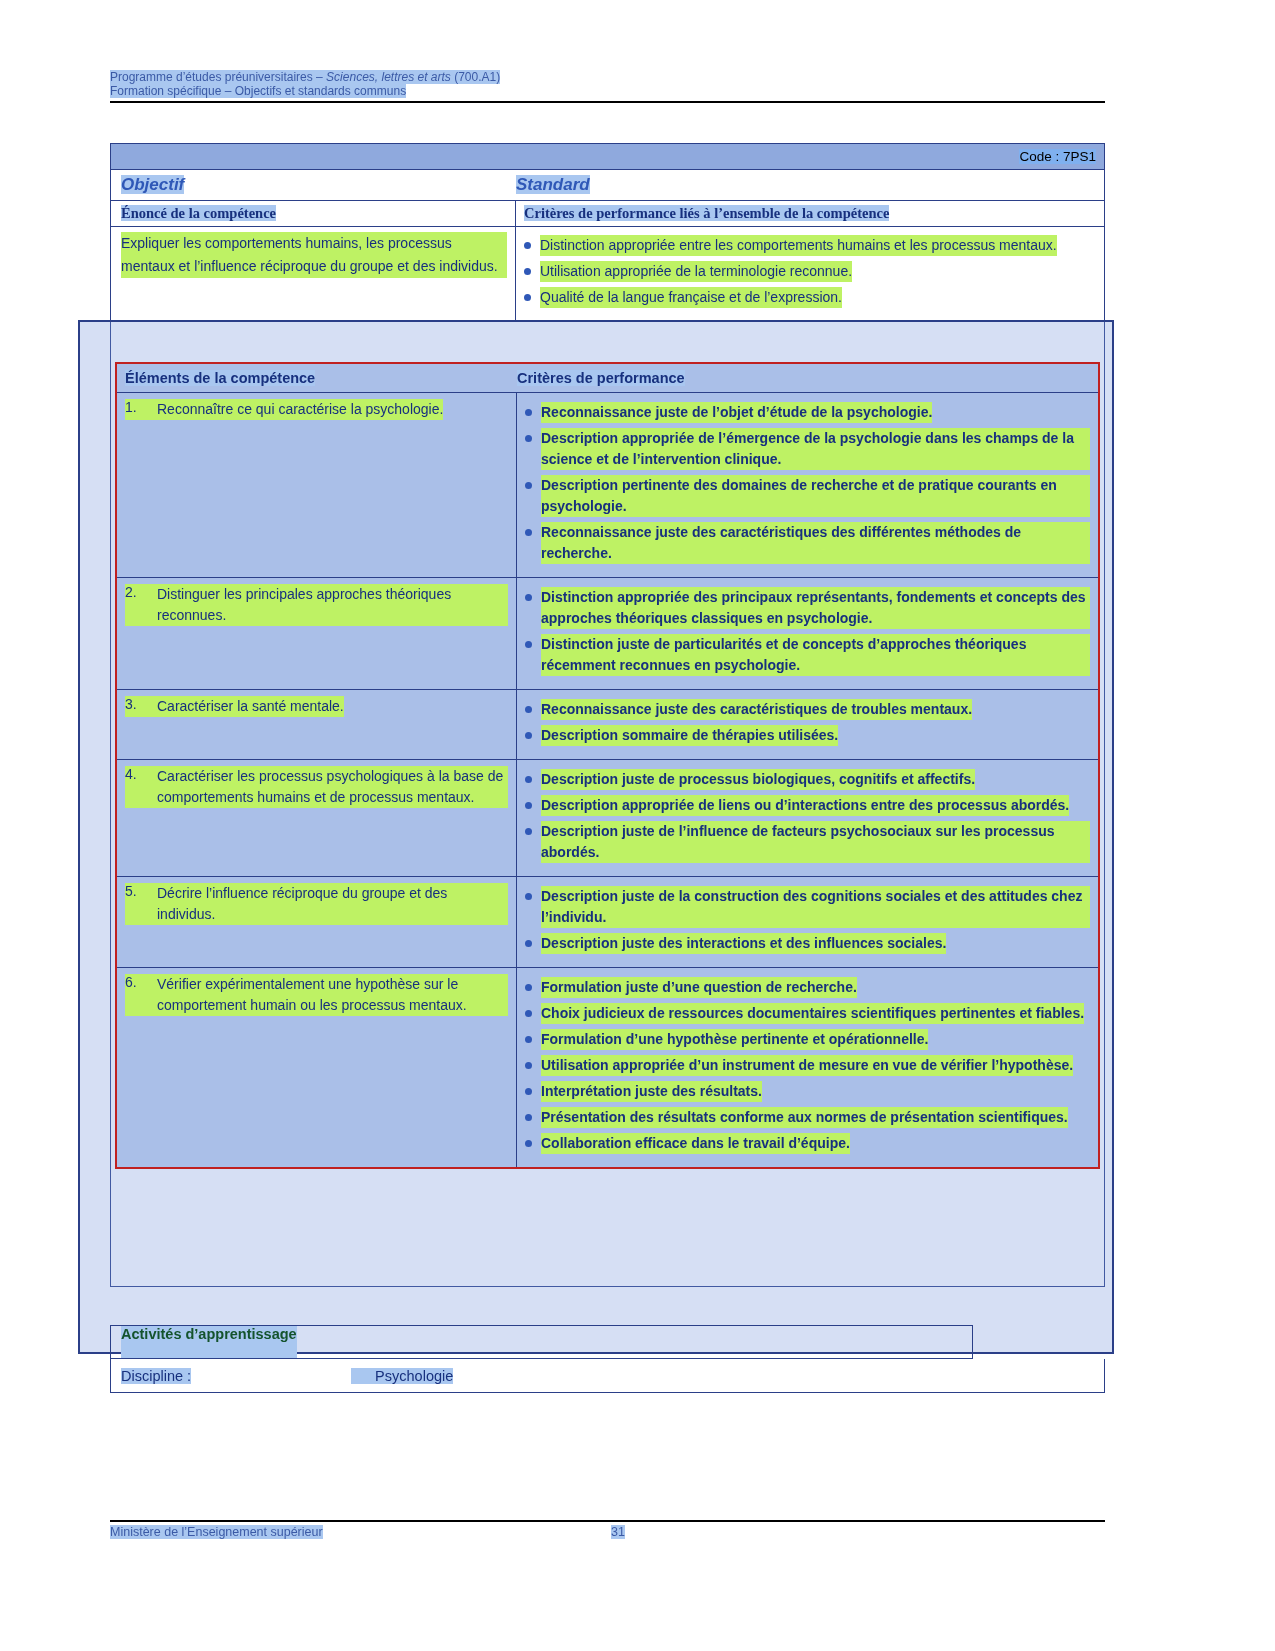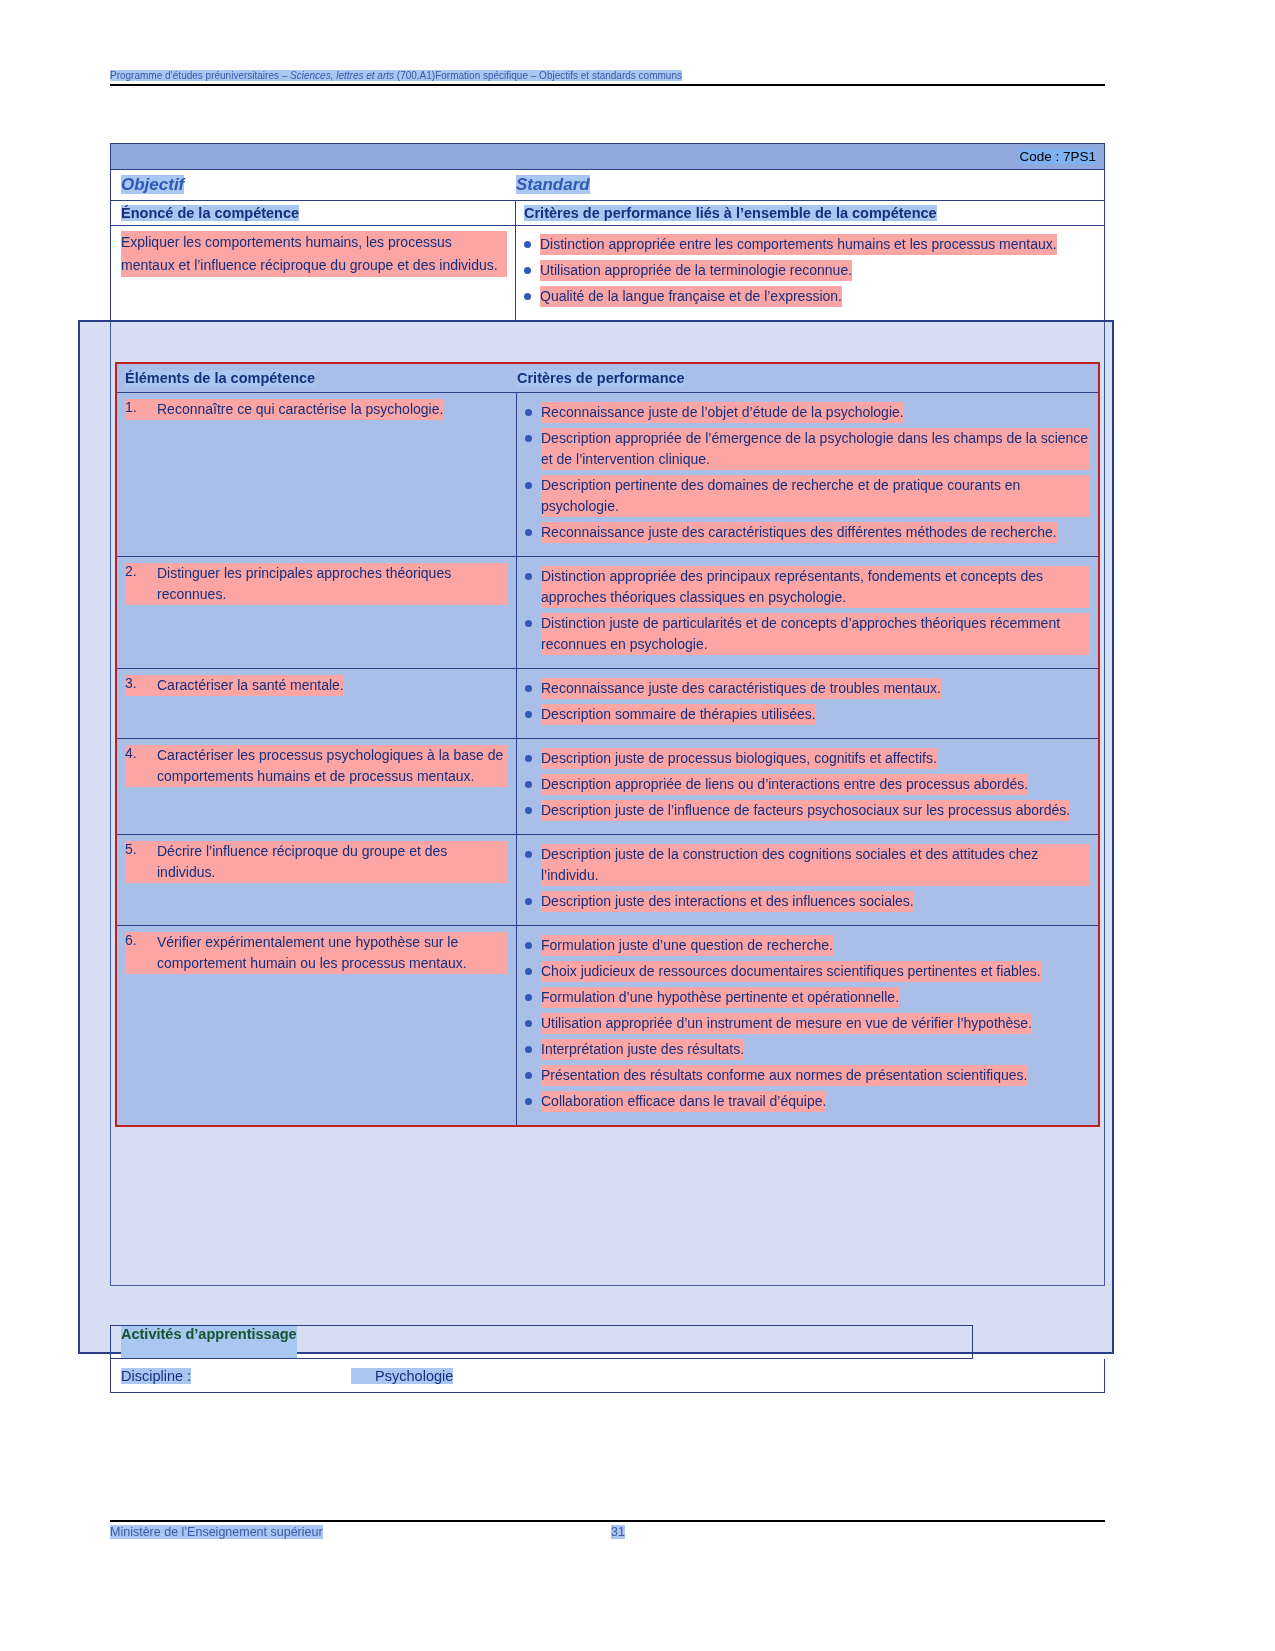--- a/index.html
+++ b/index.html
@@ -12,24 +12,25 @@
   }
   .page{
     position:absolute;
     left:0;top:0;
     width:1275px;height:1651px;
   }
   
   .hdr{
     position:absolute;
     left:110px;top:70px;width:995px;
-    display:flex;justify-content:flex-start;
-    font-size:10px;color:#3b5aa6;
+    display:flex;justify-content:center;
+    font-size:12px;color:#3b5aa6;
     padding-bottom:3px;
     border-bottom:2.5px solid #000;
+    flex-direction:column;
   }
   .hdr span{background:#a9c7f0;}
   .hdr .it{font-style:italic;}
   
   .ftr{
     position:absolute;
     left:110px;bottom:112px;width:995px;
     display:flex;justify-content:space-between;
     font-size:12.5px;color:#3b5aa6;
     padding-top:3px;
@@ -63,21 +64,21 @@
   .hdr2 b{
     font-style:italic;font-weight:bold;font-size:17px;color:#2f58b7;
     background:#a9c7f0;
   }
   .row{display:flex;border-bottom:1.5px solid #2b3f88;}
   .row:last-child{border-bottom:none;}
   .c-left{width:405px;box-sizing:border-box;padding:5px 8px 8px 10px;border-right:1.5px solid #2b3f88;}
   .c-right{flex:1;box-sizing:border-box;padding:5px 8px 8px 8px;}
   .bandrow .c-left,.bandrow .c-right{padding-top:4px;padding-bottom:4px;}
   .lbl{font-weight:bold;font-size:14.5px;background:#a9c7f0;}
-  .txt{background:#fca5a5;}
+  .txt{background:#bef264;}
   .li{display:flex;margin:3px 0 5px 0;}
   .bul{
     width:16px;flex:0 0 16px;
     color:#2f58b7;font-size:13px;line-height:19px;
   }
   .bul i{display:inline-block;width:7px;height:7px;border-radius:50%;background:#2f58b7;}
   .li p{margin:0;line-height:21px;}
   .num{display:flex;}
   .num .n{width:32px;flex:0 0 32px;}
   .num p{margin:0;line-height:21px;}
@@ -93,21 +94,21 @@
   .inner .hdr3{
     display:flex;height:28px;align-items:center;
     border-bottom:1.5px solid #2b3f88;
   }
   .inner .hdr3 .c1{width:400px;padding-left:8px;box-sizing:border-box;}
   .inner .hdr3 .c2{flex:1;}
   .inner .hdr3 b{font-weight:bold;font-size:14.5px;background:#a9c7f0;margin-top:13px;}
   .inner .row{display:flex;border-bottom:1.5px solid #2b3f88;}
   .inner .row:last-child{border-bottom:none;}
   .inner .c-left{width:400px;box-sizing:border-box;padding:6px 8px 8px 8px;border-right:1.5px solid #2b3f88;}
-  .inner .c-right{flex:1;box-sizing:border-box;padding:6px 8px 8px 8px;}
+  .inner .c-right{flex:1;box-sizing:border-box;padding:6px 8px 8px 8px;font-weight:bold;}
   
   .sel{
     position:absolute;
     left:78px;top:320px;width:1032px;height:1030px;
     border:2px solid #2b3f88;
     background:rgba(120,150,220,0.30);
     pointer-events:none;
   }
   .act{
     position:absolute;left:110px;top:1325px;width:863px;
@@ -145,21 +146,21 @@
 
     <div class="codebar">
       <span>Code : 7PS1</span>
     </div>
 
     <div class="hdr2" style="border-bottom:none;">
       <div class="c1"><b>Objectif</b></div>
       <div class="c2"><b>Standard</b></div>
     </div>
 
-    <div class="row bandrow" style="border-top:1.5px solid #2b3f88;">
+    <div class="row bandrow" style="border-top:1.5px solid #2b3f88;font-family:Liberation Serif, serif;">
       <div class="c-left">
         <span class="lbl">Énoncé de la compétence</span>
       </div>
       <div class="c-right">
         <span class="lbl">Critères de performance liés à l’ensemble de la compétence</span>
       </div>
     </div>
 
     <div class="row" style="border-bottom:none;">
       <div class="c-left">

